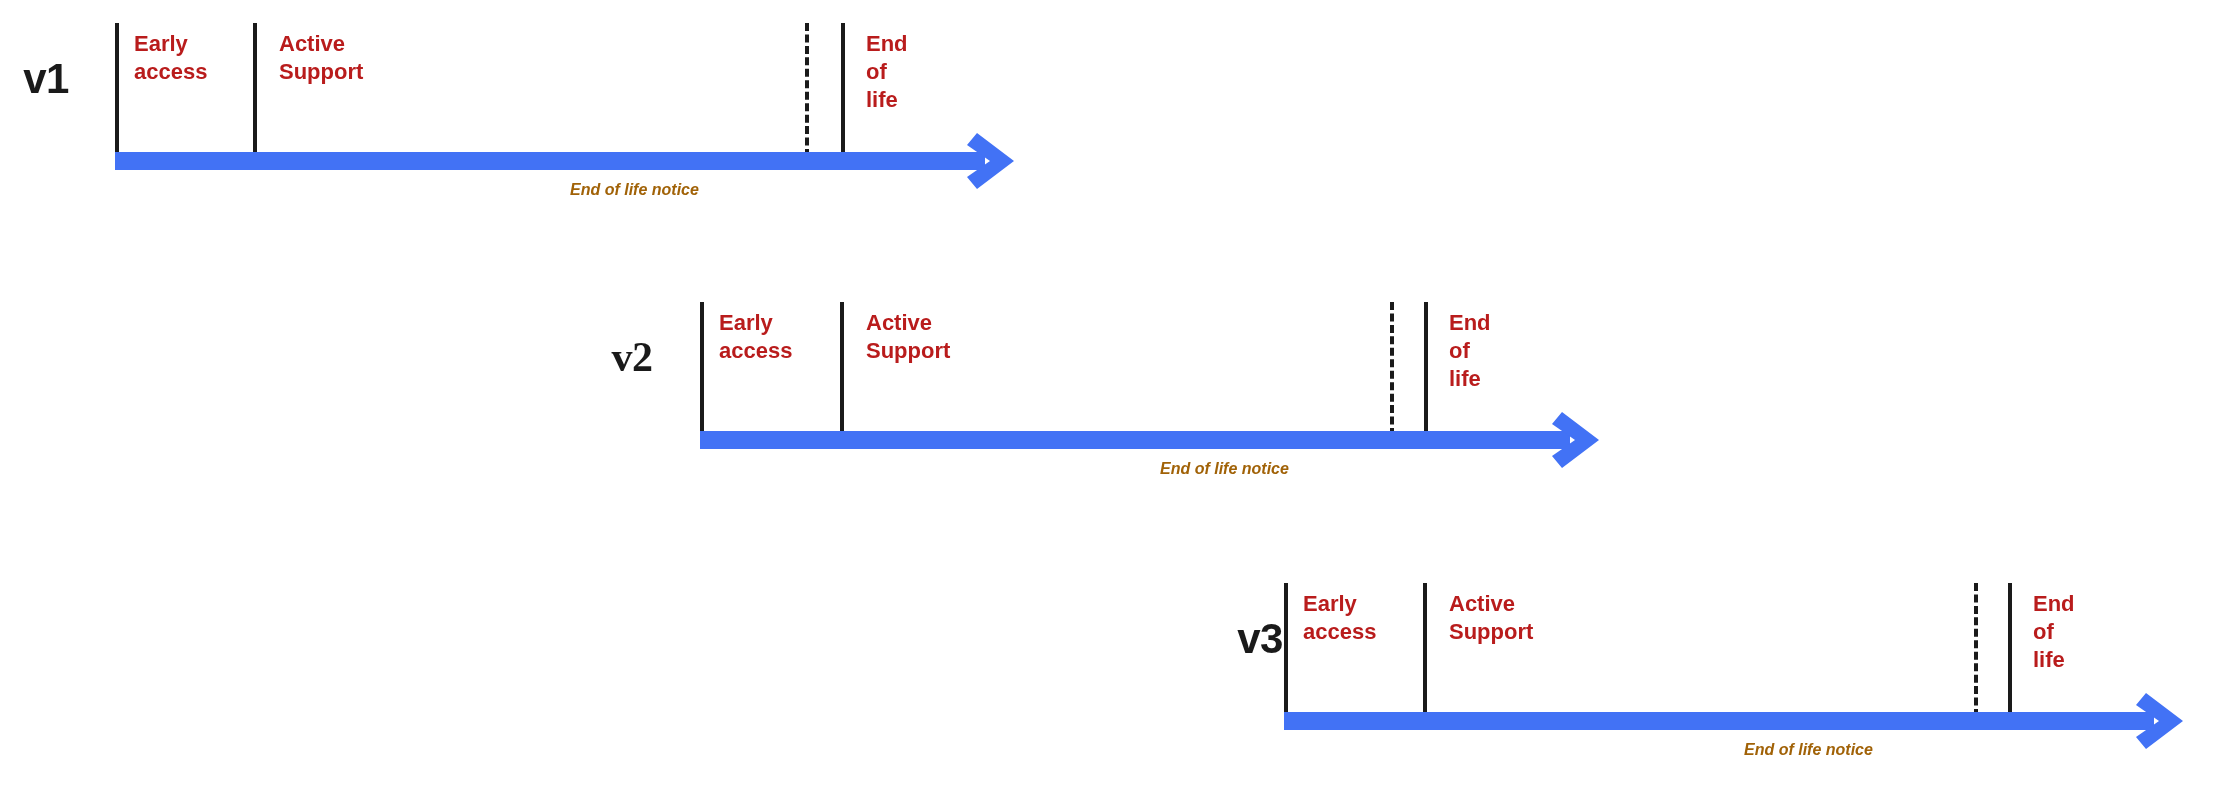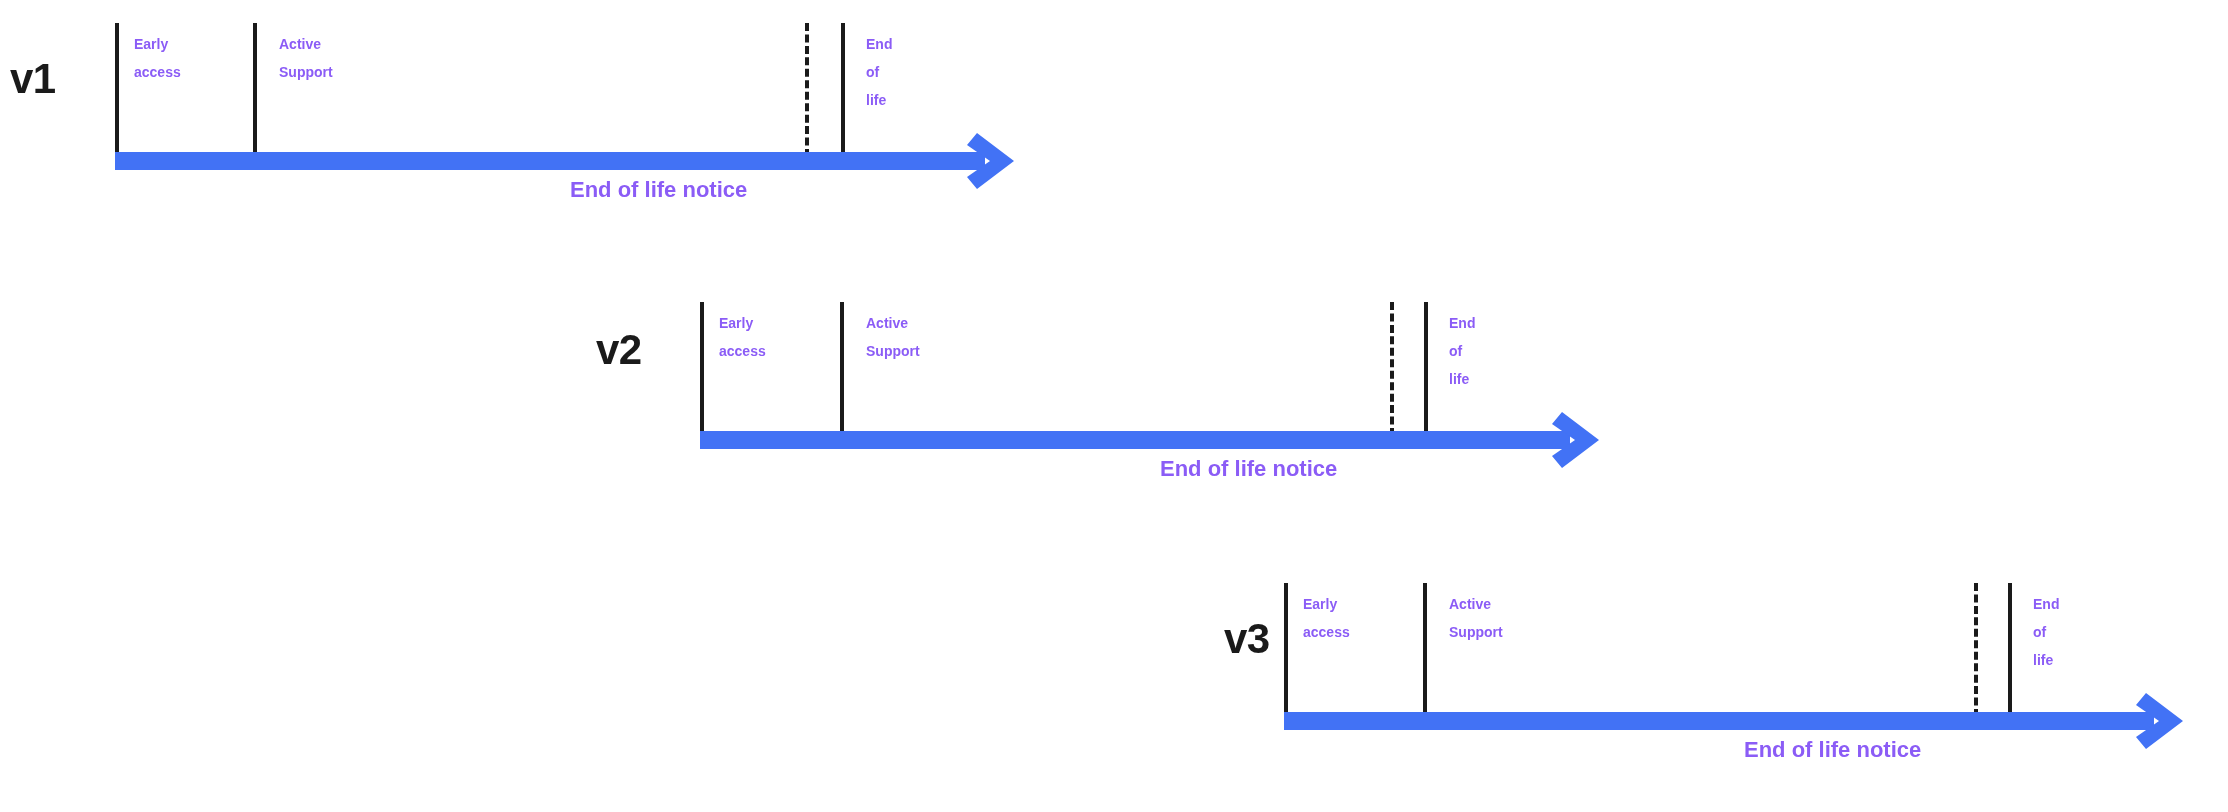--- a/index.html
+++ b/index.html
@@ -29,64 +29,65 @@
 
   
   .version-label {
     position: absolute;
     font-size: 42px;
     font-weight: 700;
     color: #1a1a1a;
     letter-spacing: -0.5px;
     line-height: 1;
     white-space: nowrap;
-    text-align: left;
+    text-align: center;
   }
 
   
   .divider {
     position: absolute;
     width: 4px;
     background: #1a1a1a;
   }
   .divider.dashed {
     width: 0;
     background: none;
     border-left: 4px dashed #1a1a1a;
   }
 
   
   .phase-label {
     position: absolute;
-    font-size: 14px;
+    font-size: 22px;
     font-weight: 700;
-    color: #8b5cf6;
+    color: #b91c1c;
     line-height: 28px;
     white-space: pre-line;
   }
 
   
   .bar {
     position: absolute;
     height: 18px;
     background: var(--accent, #4272f5);
   }
   .arrowhead {
     position: absolute;
     display: block;
   }
 
   
   .notice-label {
     position: absolute;
-    font-size: 22px;
+    font-size: 16px;
     font-weight: 700;
-    color: #8b5cf6;
+    color: #a16207;
     line-height: 28px;
     white-space: nowrap;
+    font-style: italic;
   }
 </style>
 </head>
 <body>
 
 <div id="canvas">
 
   <div class="track">
 
     <div class="version-label" style="left:10px; top:58px; width:72px;">v1</div>
@@ -110,21 +111,21 @@
 
     <svg class="arrowhead" style="left:965px; top:127px;" width="70" height="70" viewBox="0 0 70 70">
       <path d="M 12 6 L 49 34 L 12 62 L 2 50 L 25 34 L 2 18 Z" fill="#4272f5"></path>
     </svg>
 
     <div class="notice-label" style="left:570px; top:176px;">End of life notice</div>
   </div>
 
   <div class="track">
 
-    <div class="version-label" style="left:596px; top:329px; width:72px;">v2</div>
+    <div class="version-label" style="left:596px; top:336px; width:72px;font-family:Liberation Serif, serif;">v2</div>
 
     <div class="divider" style="left:700px; top:302px; height:134px;"></div>
 
     <div class="phase-label" style="left:719px; top:309px;">Early
 access</div>
 
     <div class="divider" style="left:840px; top:302px; height:134px;"></div>
 
     <div class="phase-label" style="left:866px; top:309px;">Active Support</div>
 

